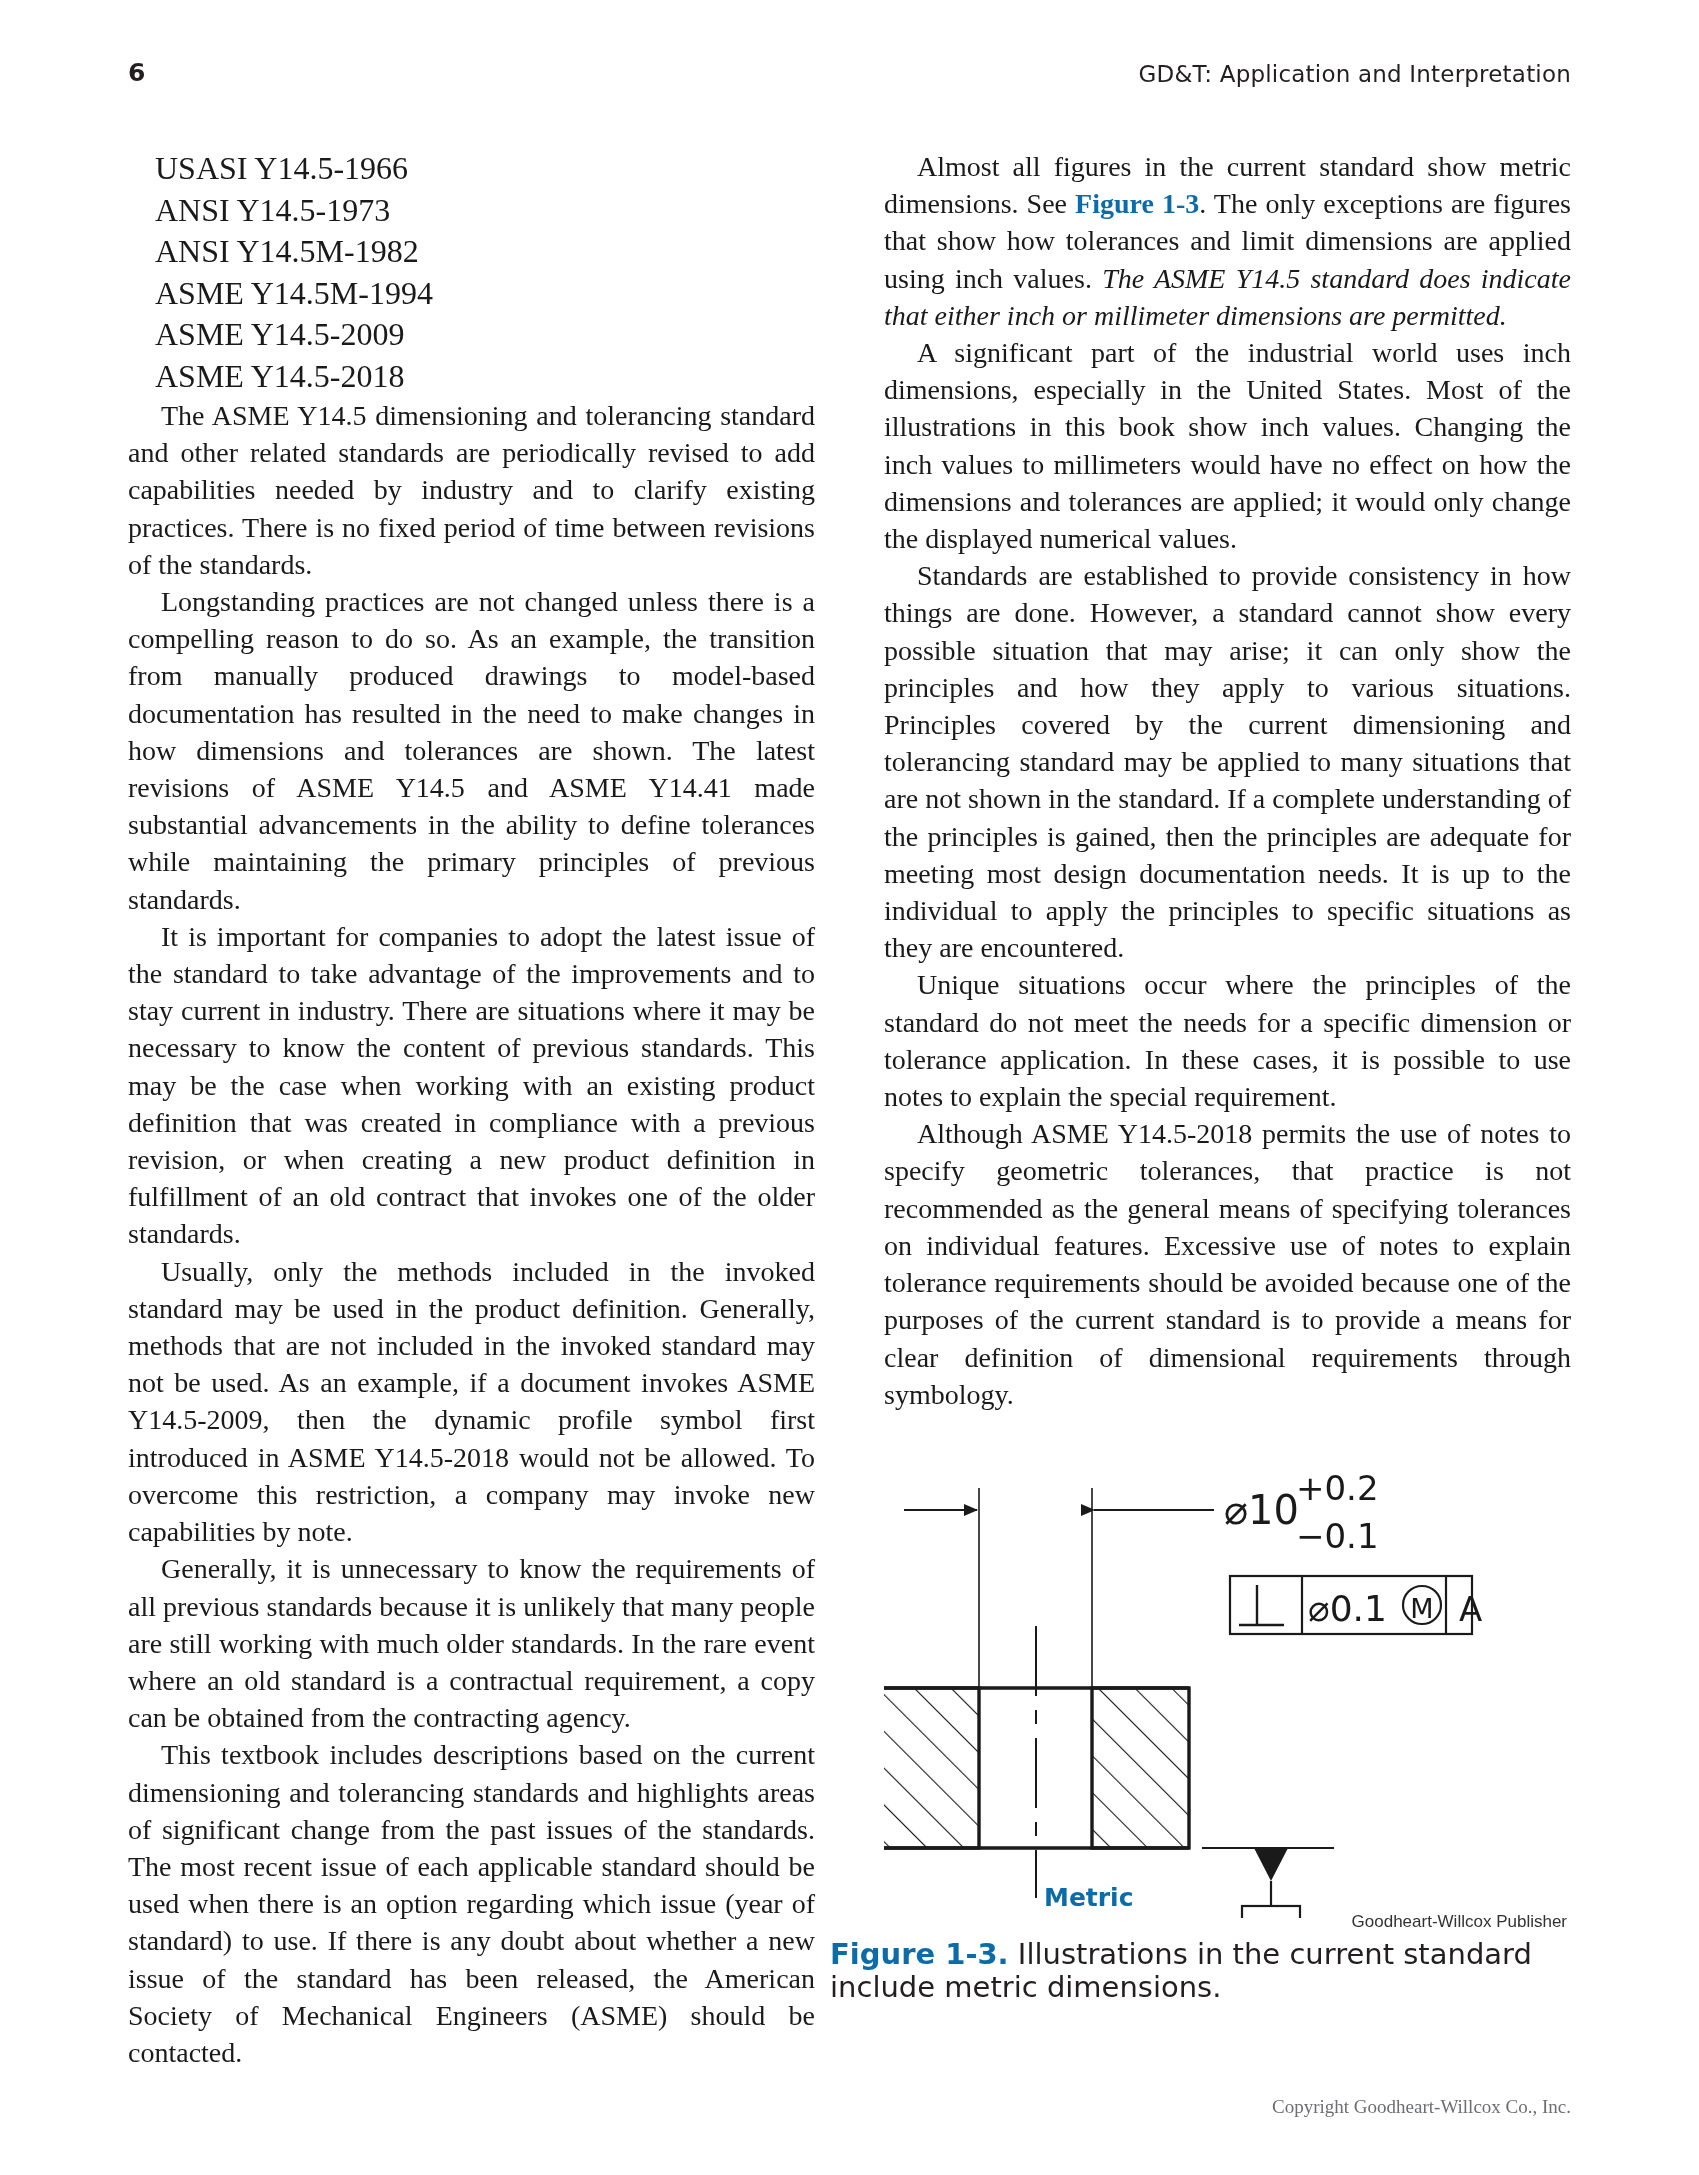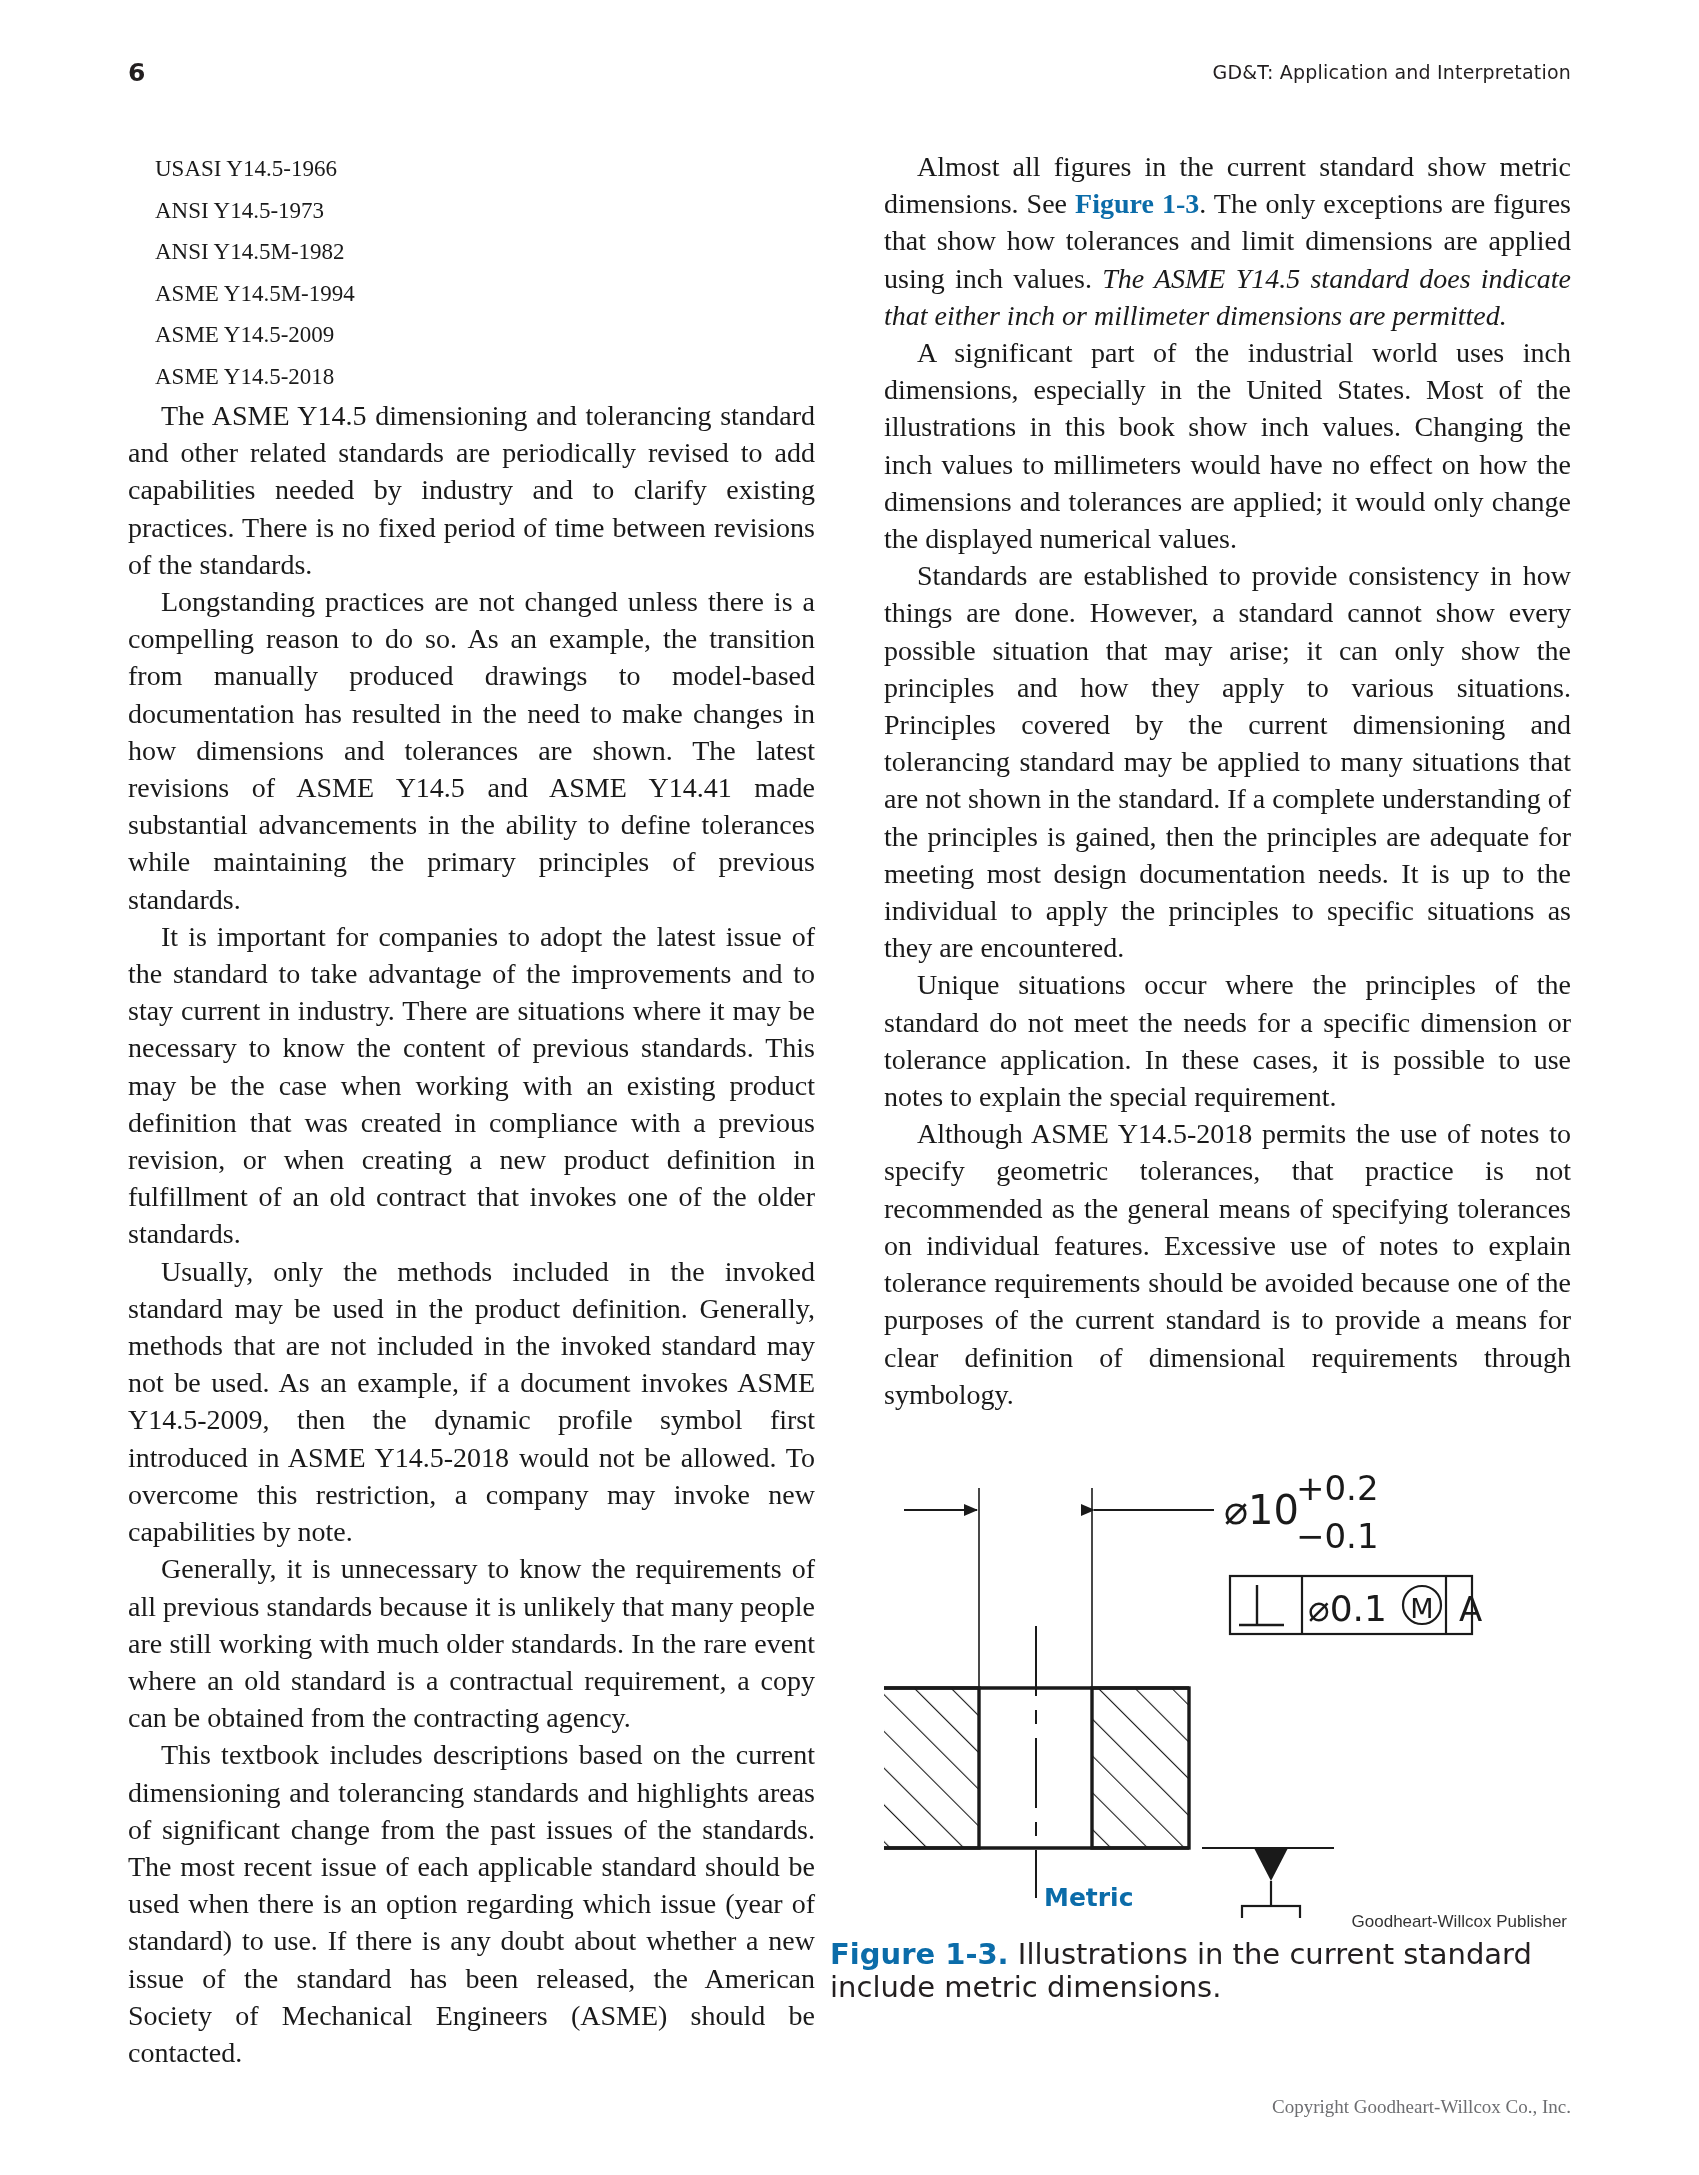--- a/index.html
+++ b/index.html
@@ -37,21 +37,21 @@
     font-weight: bold;
     font-size: 25px;
     color: #231f20;
     letter-spacing: -0.5px;
   }
   .runhead-title {
     position: absolute;
     right: 0;
     top: 3px;
     font-family: "DejaVu Sans", "Liberation Sans", sans-serif;
-    font-size: 19px;
+    font-size: 23px;
     color: #231f20;
     letter-spacing: 0.2px;
     white-space: nowrap;
   }
 
   
   .columns {
     position: absolute;
     top: 148px;
     left: 128px;
@@ -62,21 +62,21 @@
   .col {
     width: 687px;
   }
 
   .std-list {
     margin: 0;
     padding: 0;
     list-style: none;
   }
   .std-list li {
-    font-size: 23px;
+    font-size: 32px;
     line-height: 41.5px;
     text-indent: 0;
     padding-left: 27px;
   }
 
   p.body {
     margin: 0;
     font-size: 28px;
     line-height: 37.2px;
     text-align: justify;

